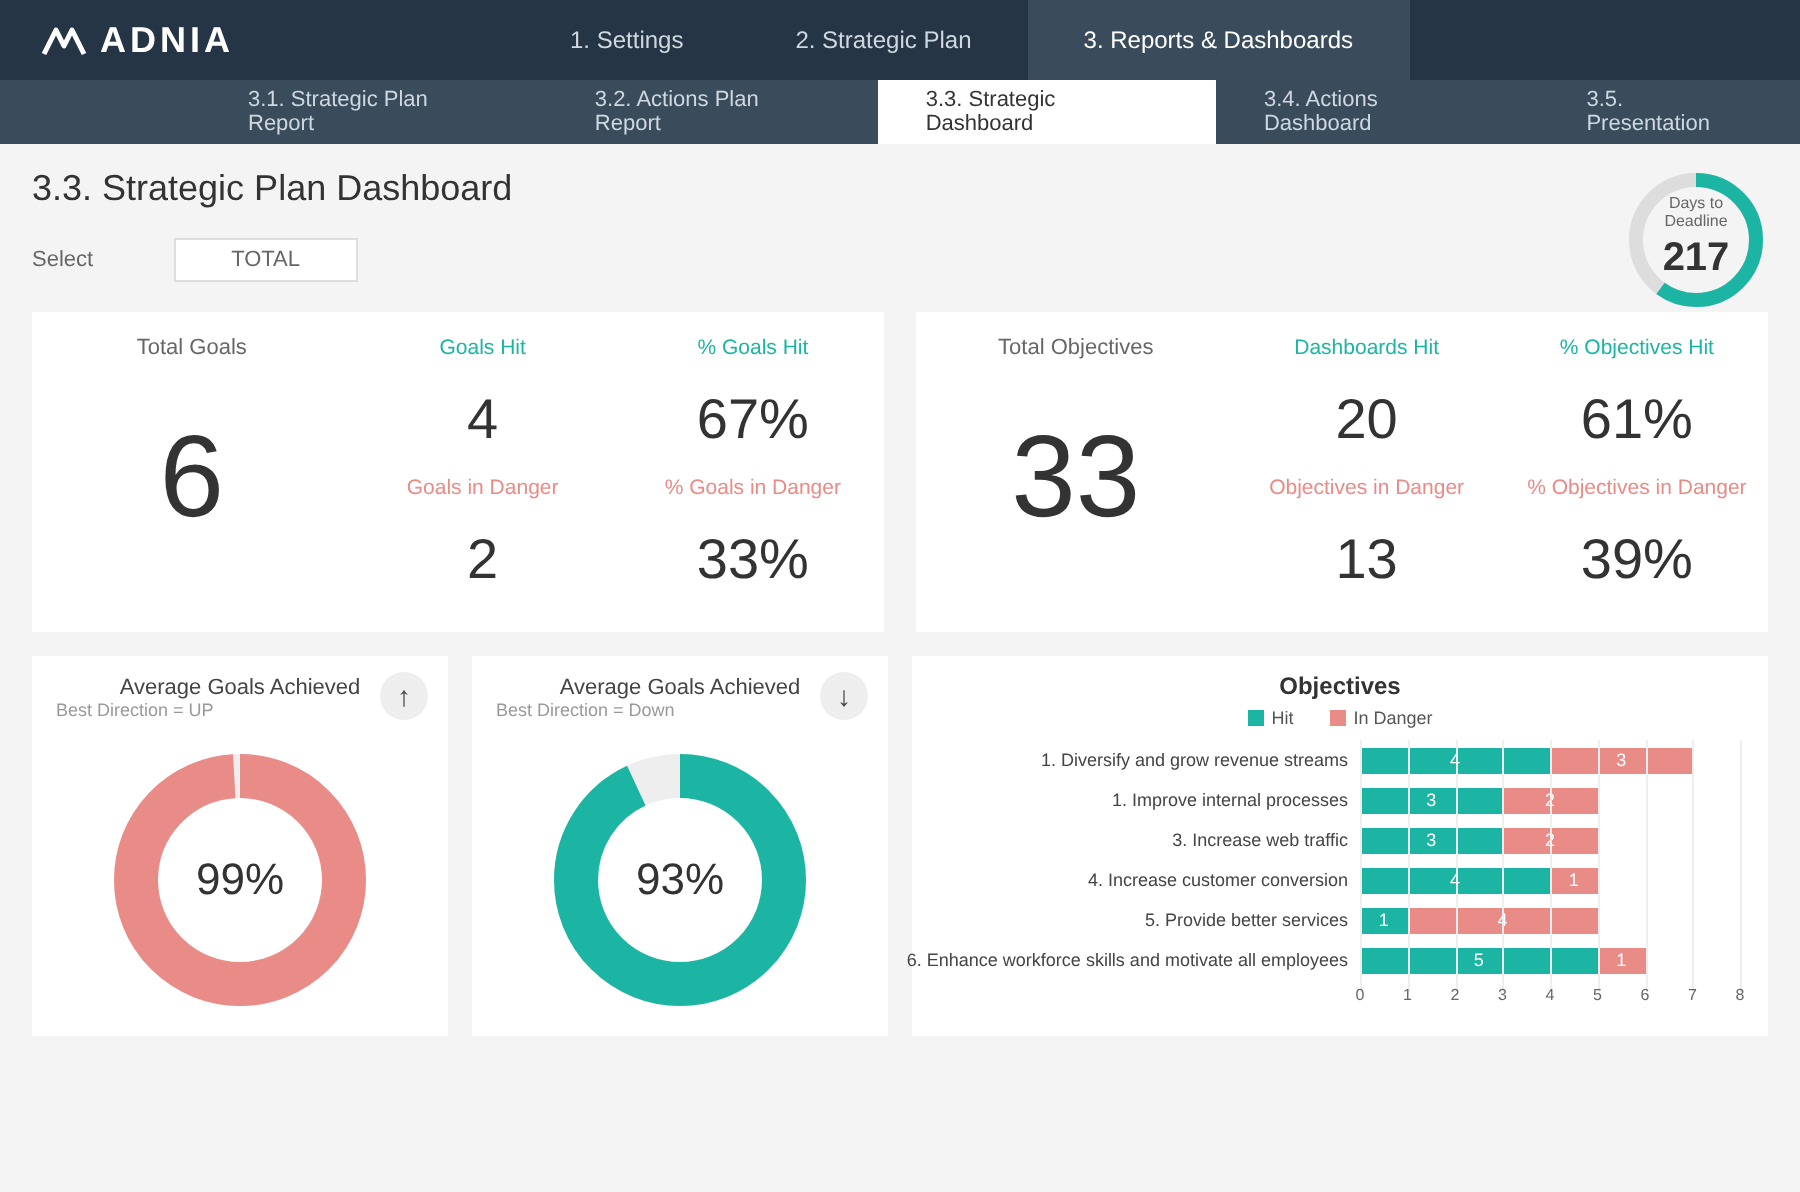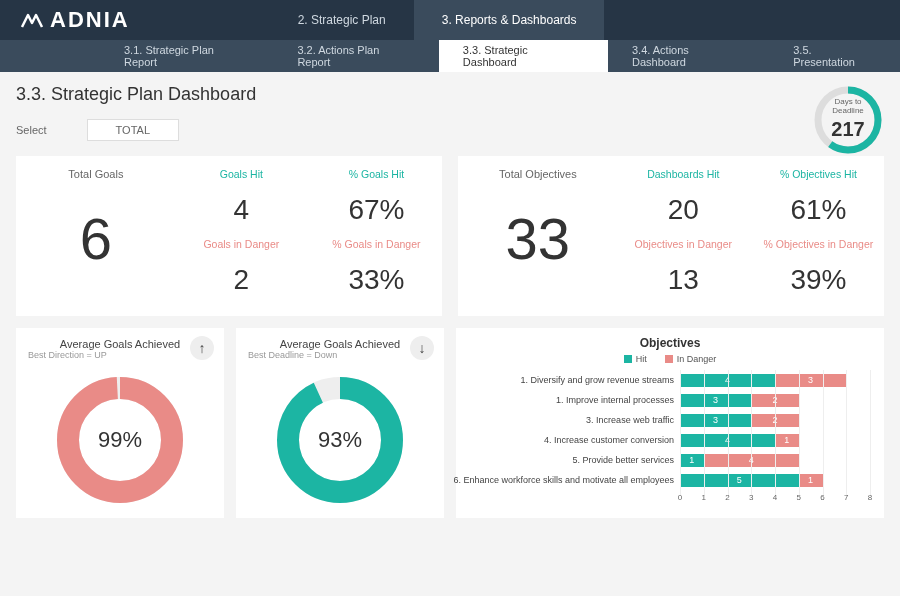--- a/index.html
+++ b/index.html
@@ -1,19 +1,19 @@
 <!DOCTYPE html>
 <html><head>
 <meta charset="utf-8">
 <style>
   * { box-sizing: border-box; margin: 0; padding: 0; }
   body { font-family: -apple-system, "Segoe UI", Arial, sans-serif; background: #f4f4f4; width: 900px; height: 596px; overflow: hidden; color: #333; }
   
   .topbar { background: #263545; height: 40px; display: flex; align-items: center; padding: 0 20px; }
-  .logo { display: flex; align-items: center; gap: 6px; color: #fff; font-weight: 600; letter-spacing: 2px; font-size: 22px; }
+  .logo { display: flex; align-items: center; gap: 6px; color: #fff; font-weight: 600; letter-spacing: 2px; font-size: 18px; }
   .logo svg { width: 24px; height: 18px; }
   .topnav { display: flex; margin-left: 140px; height: 100%; }
   .topnav-item { color: #cfd8e0; font-size: 12px; padding: 0 28px; display: flex; align-items: center; cursor: pointer; }
   .topnav-item.active { background: #3a4b5c; color: #fff; }
   
   .subnav { background: #3a4b5c; height: 32px; display: flex; align-items: stretch; padding-left: 100px; }
   .subnav-item { color: #cfd8e0; font-size: 11px; padding: 0 24px; display: flex; align-items: center; cursor: pointer; }
   .subnav-item.active { background: #fff; color: #333; }
   
   .content { padding: 12px 16px; }
@@ -69,20 +69,21 @@
 <body>
 
 <div class="topbar">
   <div class="logo">
     <svg viewBox="0 0 24 18">
         <path d="M2 16 L8 4 L12 12 L16 4 L22 16" stroke="#fff" stroke-width="2.5" fill="none" stroke-linejoin="round"></path>
       </svg>
     <span>ADNIA</span>
   </div>
   <div class="topnav" id="topnav">
+      <div class="topnav-item">1. Settings</div>
       <div class="topnav-item">2. Strategic Plan</div>
       <div class="topnav-item active">3. Reports &amp; Dashboards</div>
     </div>
 </div>
 
 <div class="subnav" id="subnav">
     <div class="subnav-item">3.1. Strategic Plan Report</div>
     <div class="subnav-item">3.2. Actions Plan Report</div>
     <div class="subnav-item active">3.3. Strategic Dashboard</div>
     <div class="subnav-item">3.4. Actions Dashboard</div>
@@ -170,21 +171,21 @@
           <div class="donut-wrap">
             <svg width="140" height="140">
               <circle cx="70" cy="70" r="52" stroke="#eee" stroke-width="22" fill="none"></circle>
               <circle cx="70" cy="70" r="52" stroke="#e98b87" stroke-width="22" fill="none" stroke-dasharray="323.45837961360513 999"></circle>
             </svg>
             <div class="donut-center">99%</div>
           </div>
         </div>
         <div class="gauge-card">
           <div class="gauge-title">Average Goals Achieved</div>
-          <div class="gauge-sub">Best Deadline = Down</div>
+          <div class="gauge-sub">Best Direction = Down</div>
           <div class="arrow-badge">↓</div>
           <div class="donut-wrap">
             <svg width="140" height="140">
               <circle cx="70" cy="70" r="52" stroke="#eee" stroke-width="22" fill="none"></circle>
               <circle cx="70" cy="70" r="52" stroke="#1cb5a3" stroke-width="22" fill="none" stroke-dasharray="303.85484145520485 999"></circle>
             </svg>
             <div class="donut-center">93%</div>
           </div>
         </div>
       </div>

